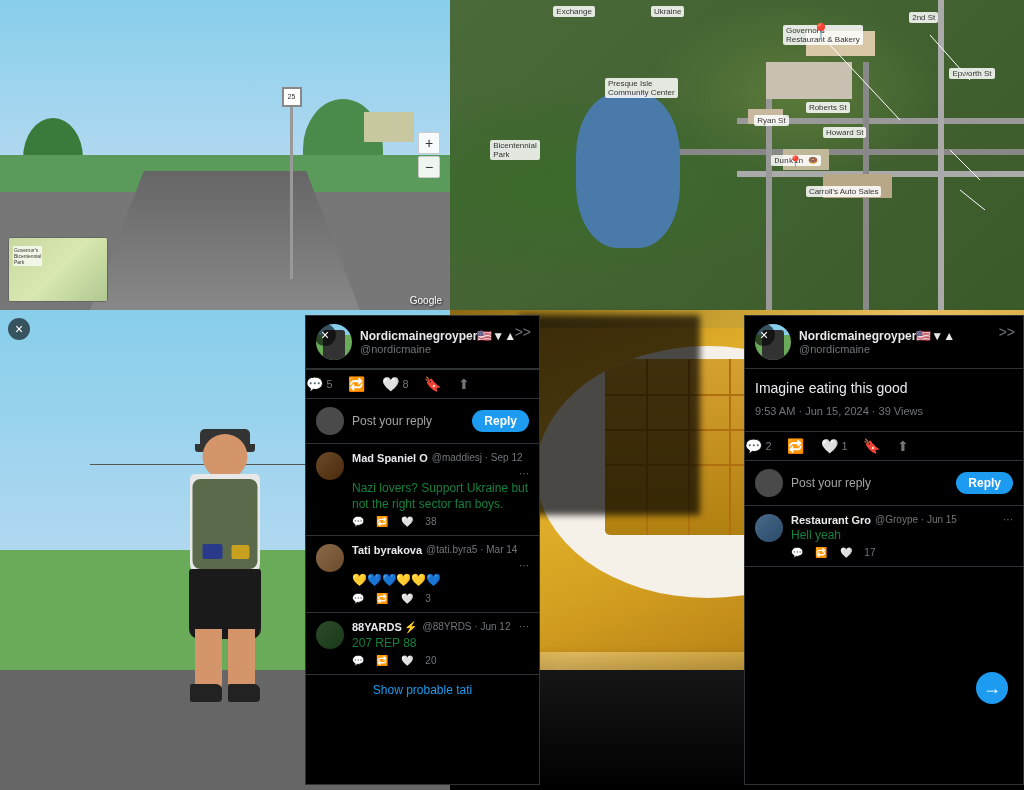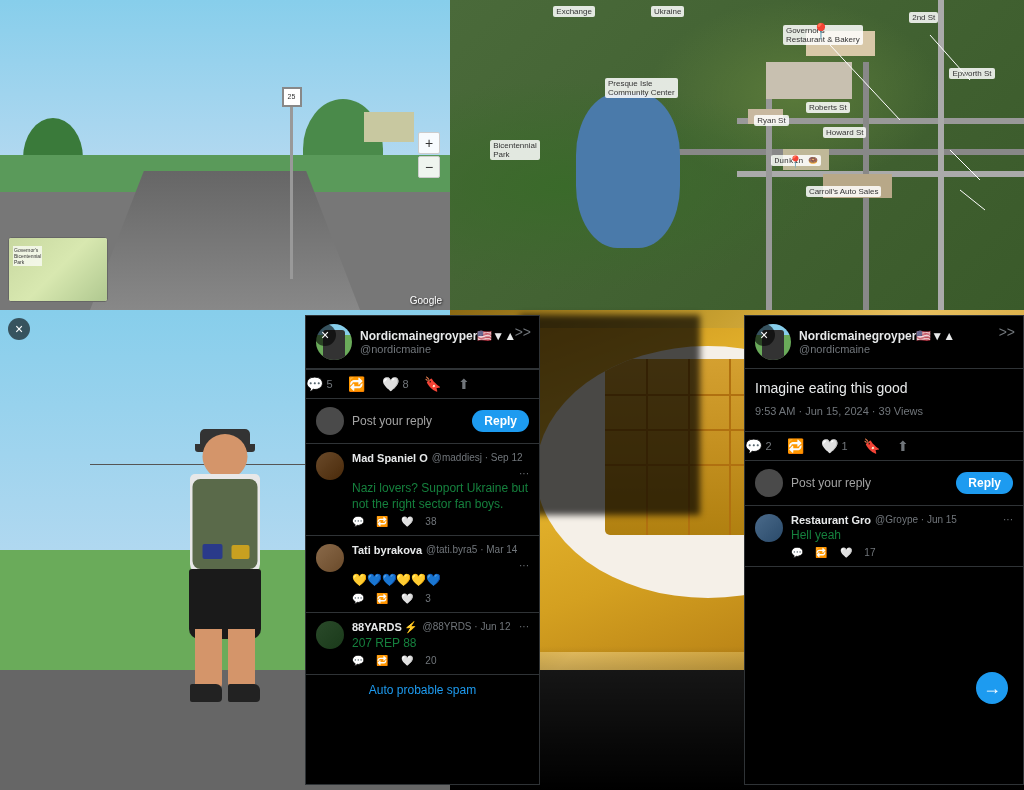--- a/index.html
+++ b/index.html
@@ -852,21 +852,21 @@
       </div>
       <div class="tw-comment-text">207 REP 88</div>
       <div class="tw-comment-actions">
         <span>💬</span>
         <span>🔁</span>
         <span>🤍</span>
         <span>20</span>
       </div>
     </div>
   </div>
-  <div class="tw-spam-link">Auto probable spam</div>
+  <div class="tw-spam-link">Show probable tati</div>
 </div>
 
 <div class="twitter-panel-2">
   <div class="tw-close-btn">×</div>
   <div style="position:absolute; top:8px; right:8px; color:#71767b; font-size:14px; cursor:pointer;">&gt;&gt;</div>
   <div class="tw-header">
     <div class="tw-avatar">
       <div class="tw-avatar-img">
         <div class="tw-avatar-person"></div>
       </div>

